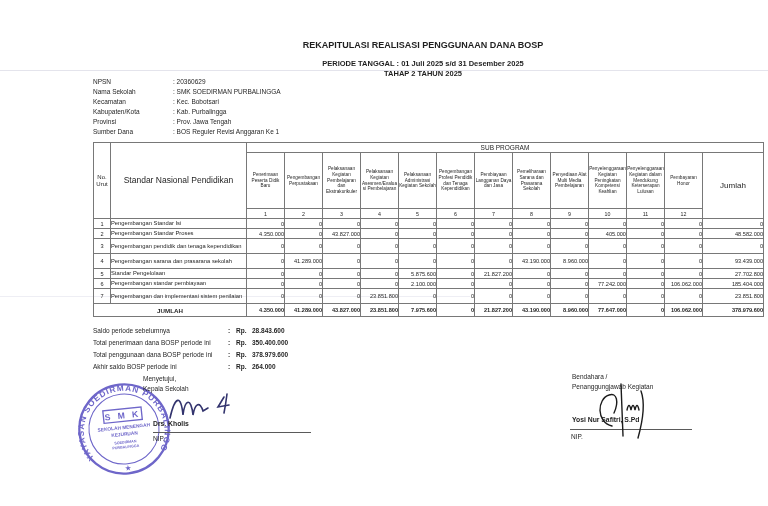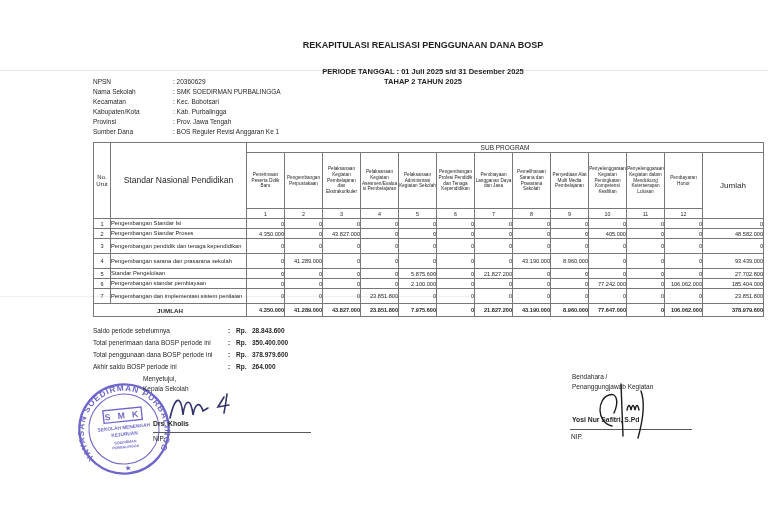--- a/index.html
+++ b/index.html
@@ -3,21 +3,21 @@
 <meta charset="utf-8">
 <style>
   html,body{margin:0;padding:0;background:#fff;}
   .page{position:relative;width:768px;height:475px;background:#ffffff;overflow:hidden;
         font-family:"Liberation Sans",sans-serif;color:#1f1f1f;border-radius:6px;}
   .scan-line1{position:absolute;left:0;top:70px;width:768px;height:1px;background:#e4e4ec;}
   .scan-line2{position:absolute;left:0;top:296px;width:470px;height:1px;background:#eeeef4;}
 
   .title-block{position:absolute;left:83px;top:40px;width:680px;text-align:center;font-weight:bold;}
   .title-line1{font-size:9px;}
-  .title-line2{font-size:7.5px;margin-top:17px;}
+  .title-line2{font-size:7.5px;margin-top:9px;}
   .title-line3{font-size:7.5px;margin-top:1px;text-align:center;}
 
   .info{position:absolute;left:93px;top:77px;font-size:6.5px;line-height:10px;}
   .info-row{display:flex;}
   .info-label{width:80px;}
 
   table.main{position:absolute;left:93px;top:142px;width:670px;border-collapse:collapse;table-layout:fixed;padding-left:44px;}
   table.main th,table.main td{border:1px solid #787878;padding:0;font-weight:normal;overflow:hidden;}
   .th-no{font-size:6px;font-weight:bold;text-align:center;line-height:1.1;}
   .th-snp{font-size:8.5px;font-weight:bold;text-align:center;line-height:1.15;}

